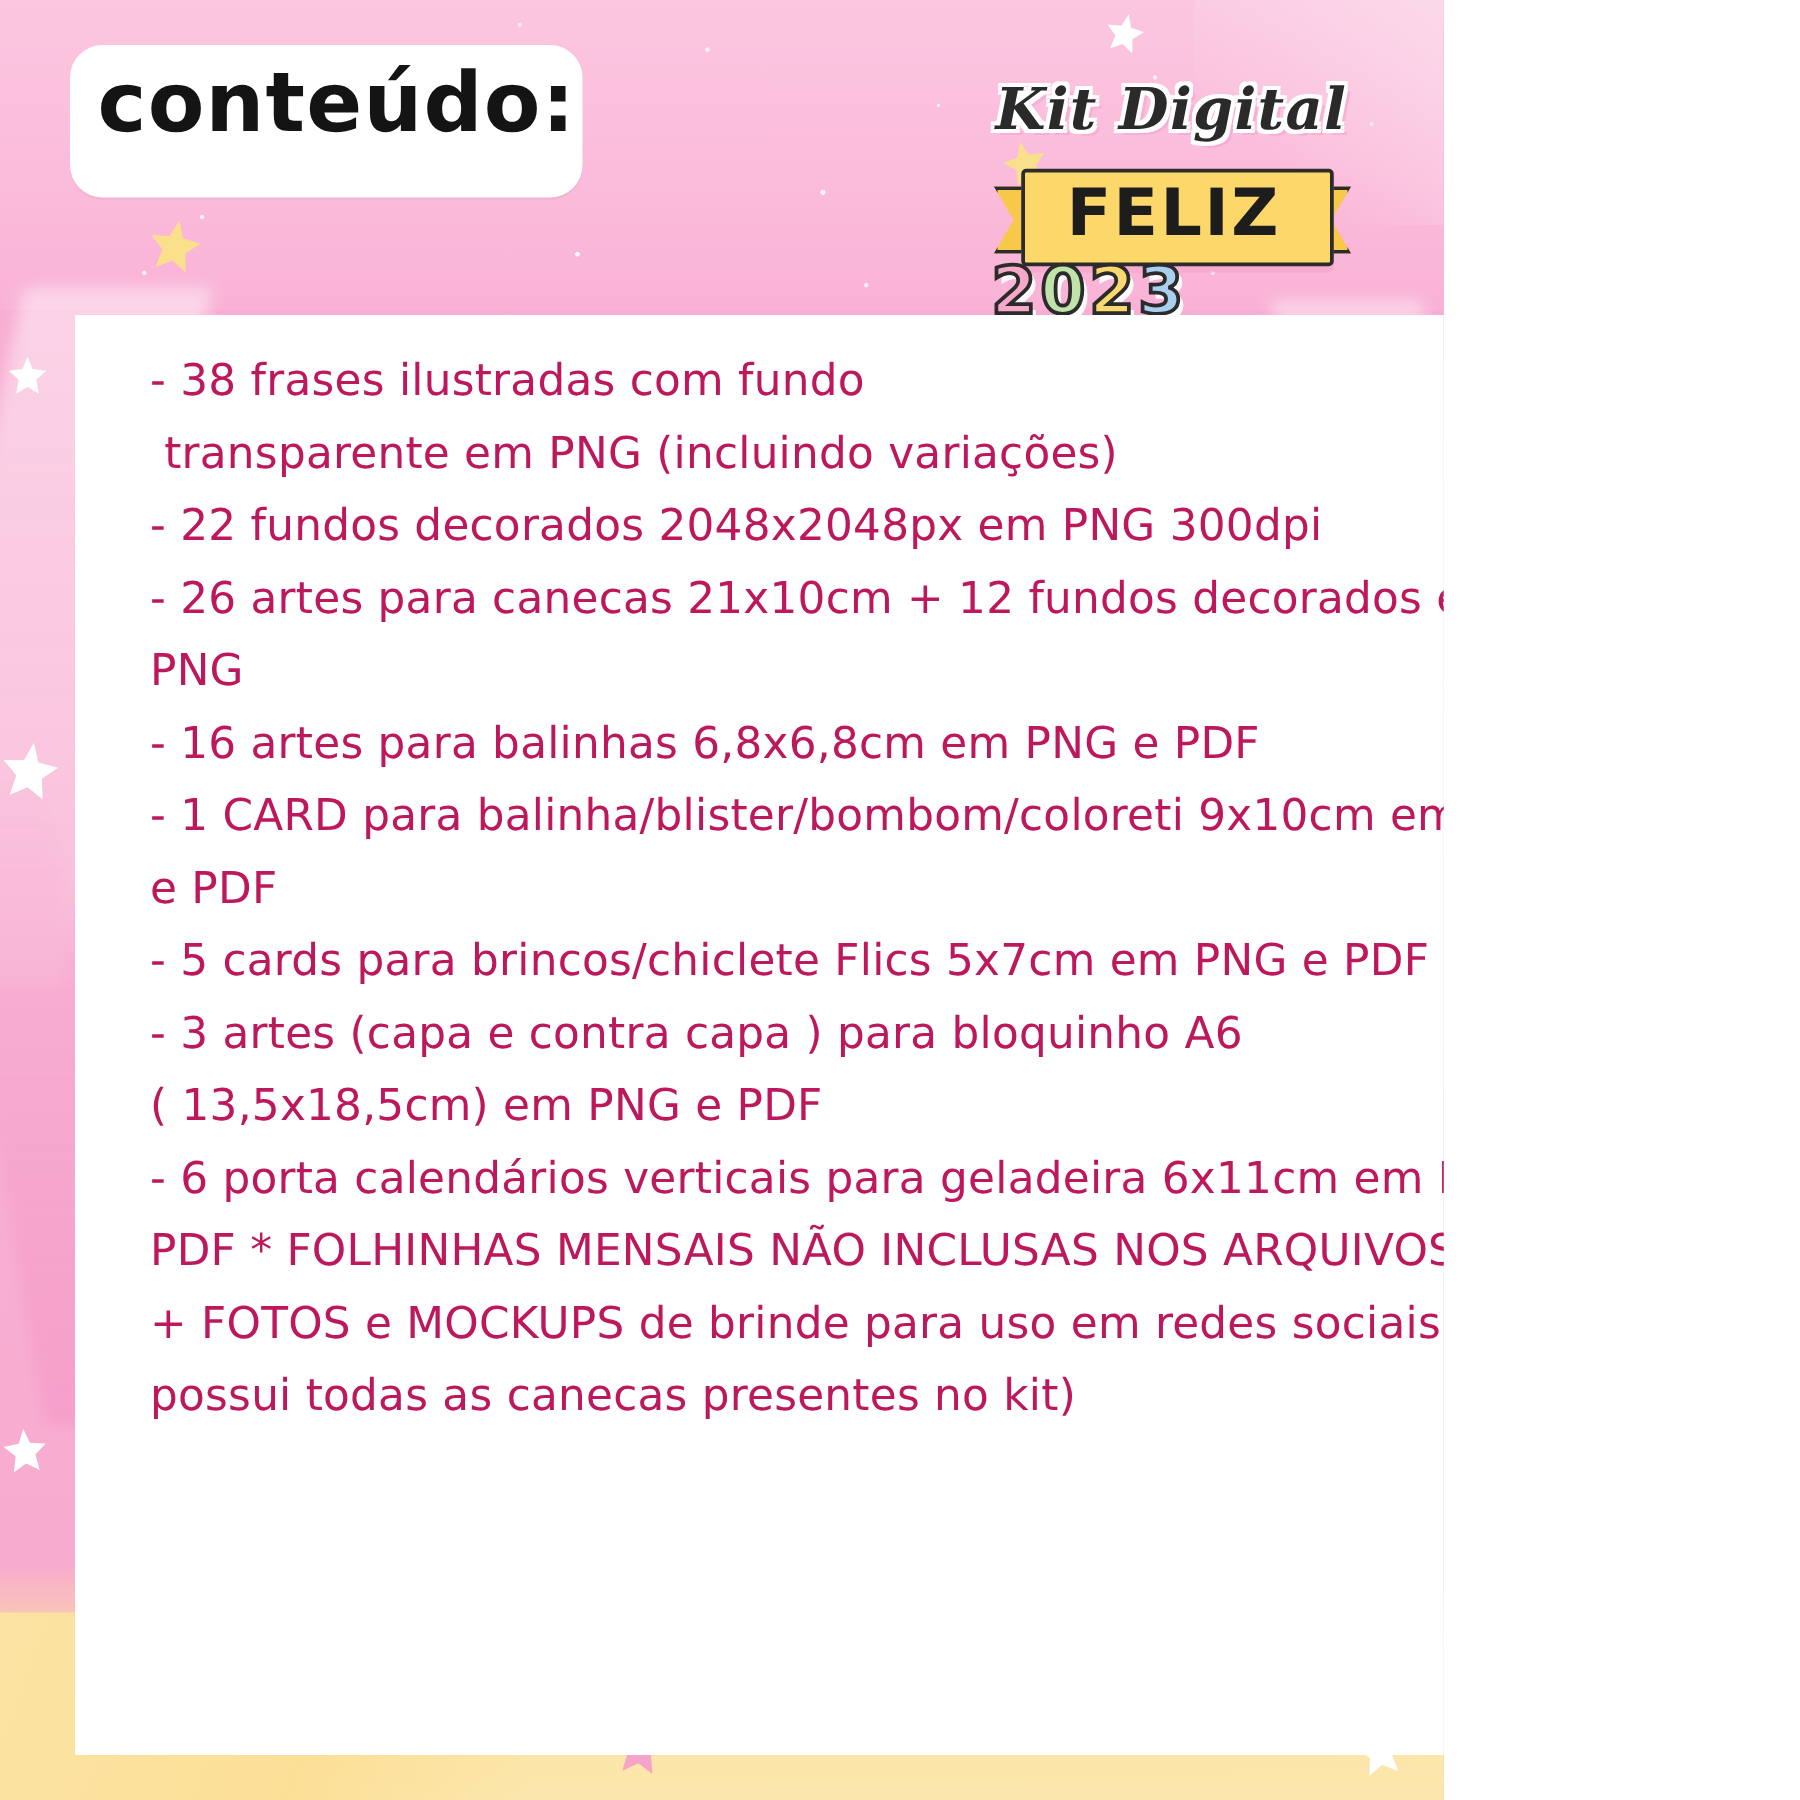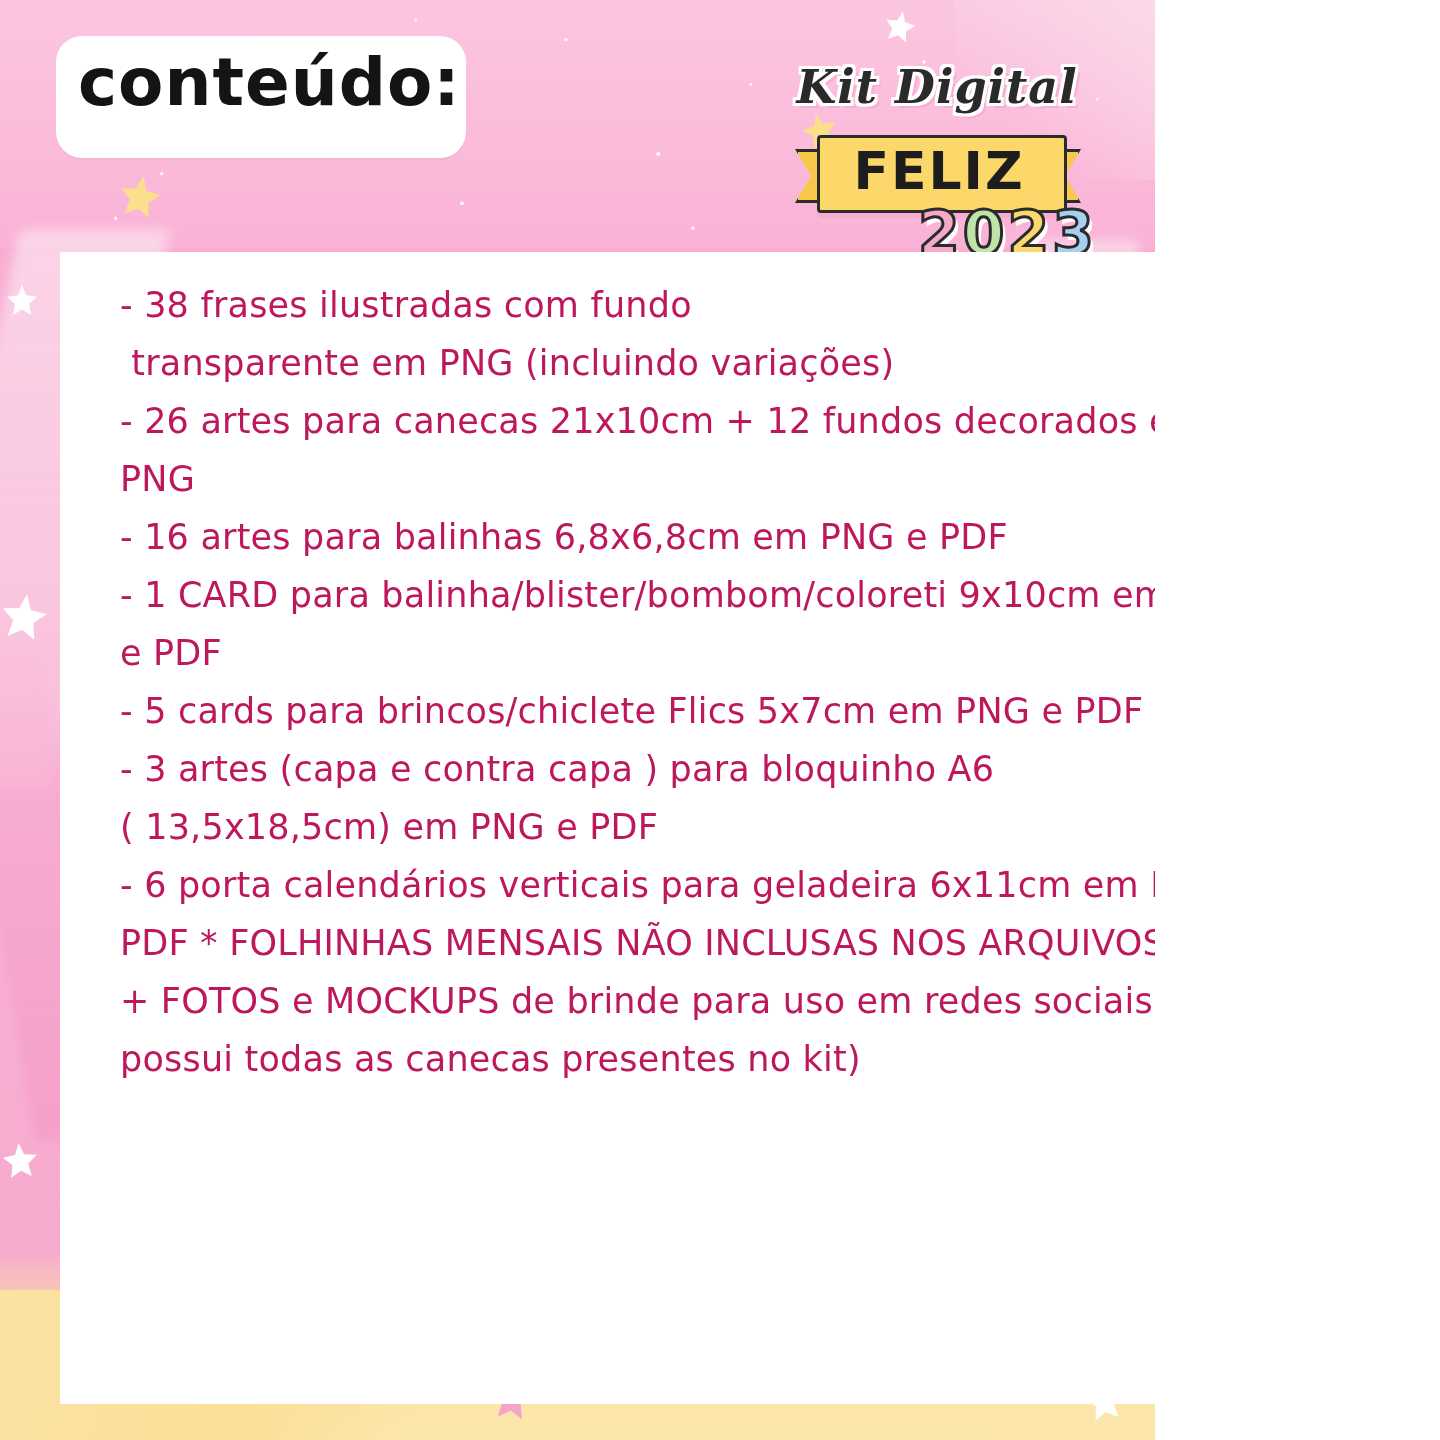--- a/index.html
+++ b/index.html
@@ -192,26 +192,26 @@
     font-family: "DejaVu Sans", sans-serif;
     font-weight: 700;
     font-size: 52px;
     color: #1d1d1d;
     letter-spacing: 2px;
     line-height: 56px;
   }
   .logo-year {
     position: absolute;
     top: 162px;
-    left: 0;
+    left: 16px;
     width: 320px;
-    text-align: right;
+    text-align: left;
     font-family: "DejaVu Sans", sans-serif;
     font-weight: 700;
-    font-size: 60px;
+    font-size: 52px;
     letter-spacing: 3px;
     line-height: 82px;
   }
   .logo-year span {
     display: inline-block;
     -webkit-text-stroke: 3px #2b2b2b;
     text-shadow: 4px 5px 0 rgba(255,255,255,.95);
   }
   .y1 { color: #f6a8c9; }
   .y2 { color: #bfe3a8; }
@@ -385,20 +385,21 @@
         <ellipse cx="230" cy="62" rx="10" ry="5.5" transform="rotate(-30 230 62)"></ellipse>
       </g>
       <path d="M160 80 C 140 62, 134 44, 146 38 C 154 34, 160 40, 160 46 C 160 40, 166 34, 174 38 C 186 44, 180 62, 160 80 Z" fill="#f7a8c4" stroke="#2f2f2f" stroke-width="2.4" stroke-linejoin="round"></path>
     </svg>
   </div>
 
   <div class="content-card">
     <ul class="content-list" id="content-list">
         <li>- 38 frases ilustradas com fundo
  transparente em PNG (incluindo variações)</li>
+        <li>- 22 fundos decorados 2048x2048px em PNG 300dpi</li>
         <li>- 26 artes para canecas 21x10cm + 12 fundos decorados em
 PNG</li>
         <li>- 16 artes para balinhas 6,8x6,8cm em PNG e PDF</li>
         <li>- 1 CARD para balinha/blister/bombom/coloreti 9x10cm em PNG
 e PDF</li>
         <li>- 5 cards para brincos/chiclete Flics 5x7cm em PNG e PDF</li>
         <li>- 3 artes (capa e contra capa ) para bloquinho A6
 ( 13,5x18,5cm) em PNG e PDF</li>
         <li>- 6 porta calendários verticais para geladeira 6x11cm em PNG e
 PDF * FOLHINHAS MENSAIS NÃO INCLUSAS NOS ARQUIVOS</li>

